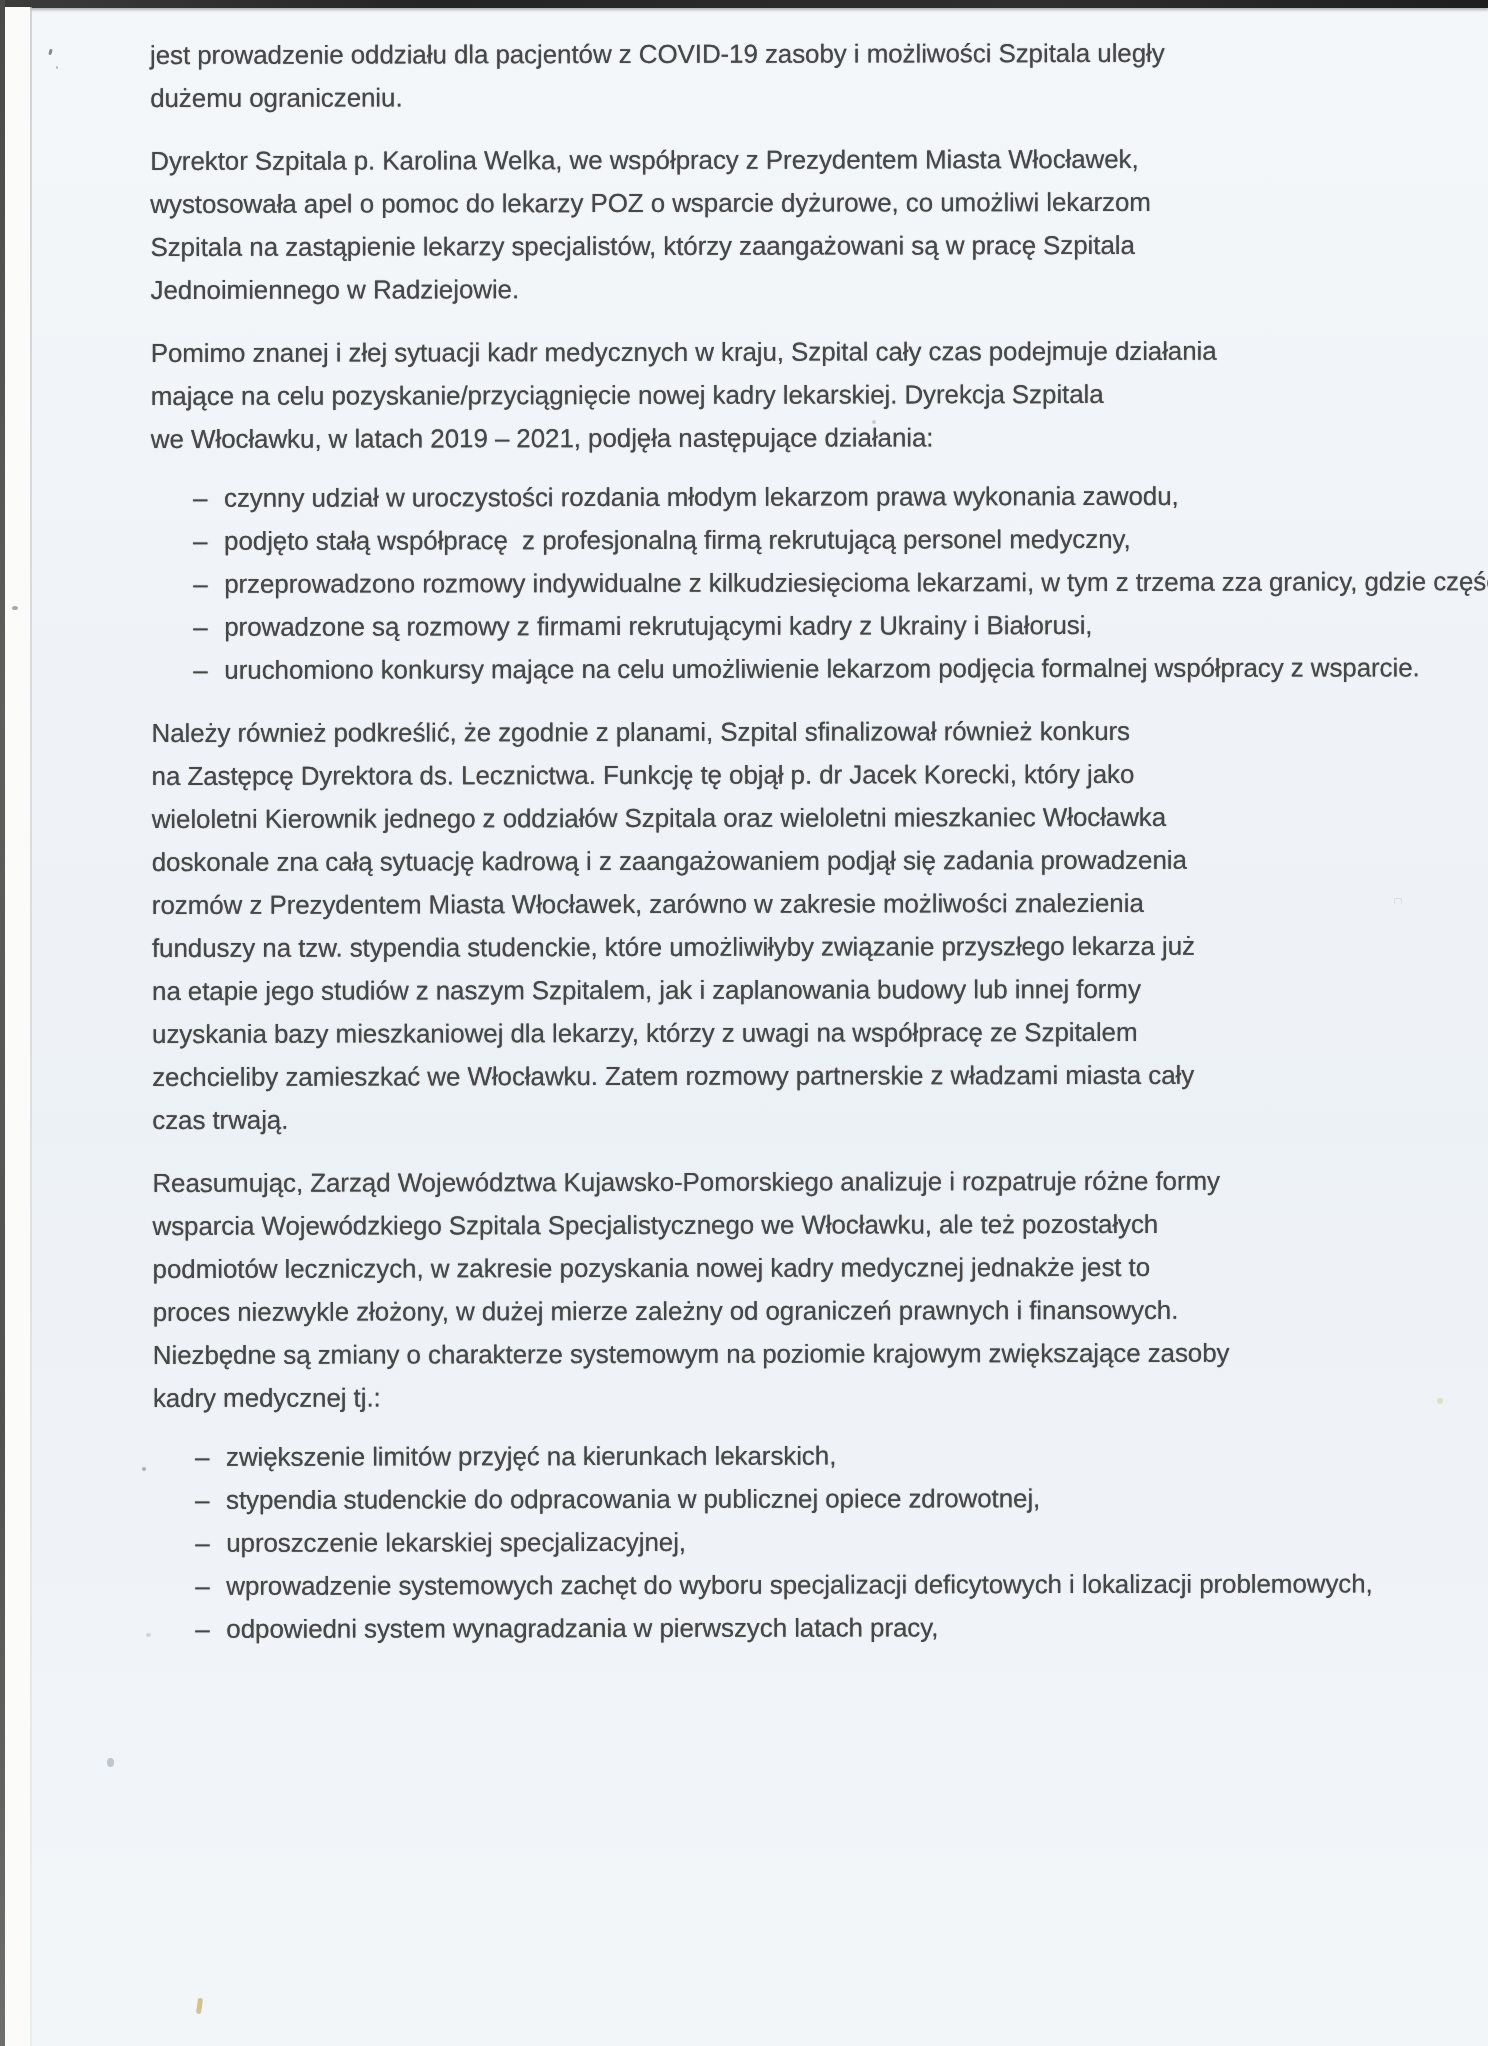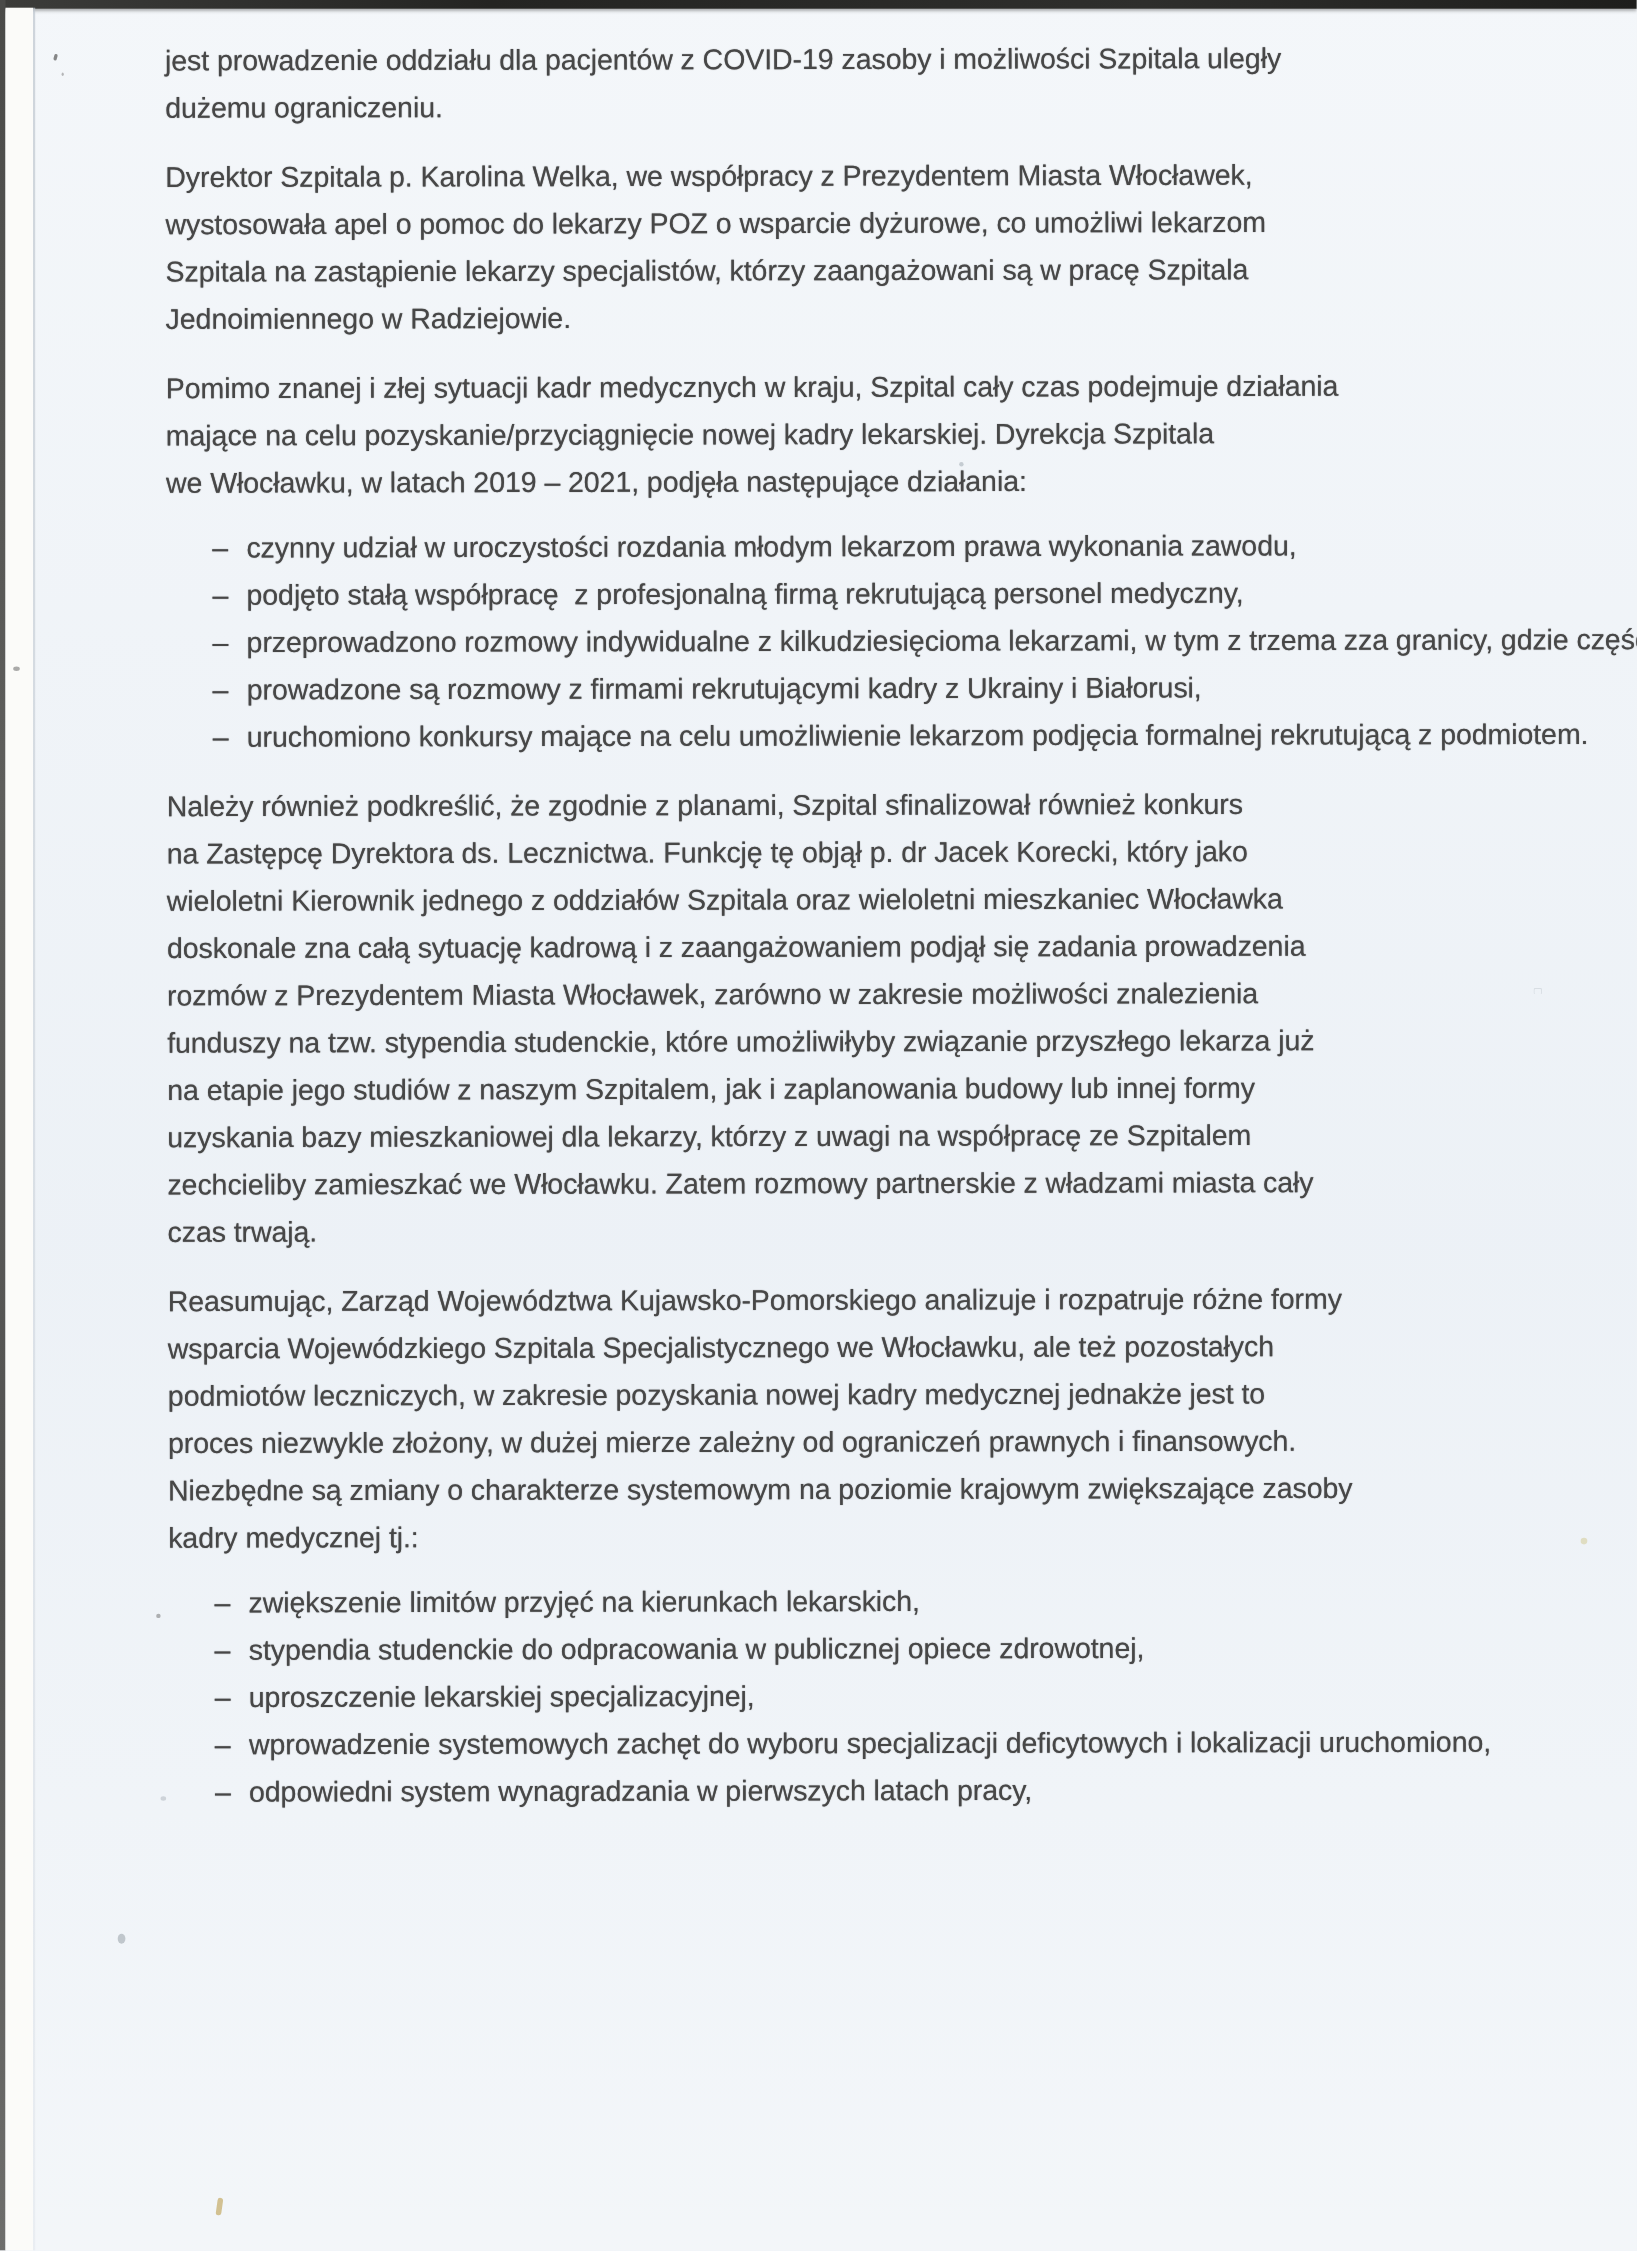--- a/index.html
+++ b/index.html
@@ -125,21 +125,21 @@
     <div class="bitem">
       <span class="dash">–</span>
       <span class="itext">
         <span class="line">prowadzone są rozmowy z firmami rekrutującymi kadry z Ukrainy i Białorusi,</span>
       </span>
     </div>
     <div class="bitem">
       <span class="dash">–</span>
       <span class="itext">
         <span class="line">uruchomiono konkursy mające na celu umożliwienie lekarzom podjęcia formalnej</span>
-        <span class="line">rekrutującą z podmiotem.</span>
+        <span class="line">współpracy z wsparcie.</span>
       </span>
     </div>
   </div>
 
   <div class="para">
     <div class="line">Należy również podkreślić, że zgodnie z planami, Szpital sfinalizował również konkurs</div>
     <div class="line">na Zastępcę Dyrektora ds. Lecznictwa. Funkcję tę objął p. dr Jacek Korecki, który jako</div>
     <div class="line">wieloletni Kierownik jednego z oddziałów Szpitala oraz wieloletni mieszkaniec Włocławka</div>
     <div class="line">doskonale zna całą sytuację kadrową i z zaangażowaniem podjął się zadania prowadzenia</div>
     <div class="line">rozmów z Prezydentem Miasta Włocławek, zarówno w zakresie możliwości znalezienia</div>
@@ -175,21 +175,21 @@
     <div class="bitem">
       <span class="dash">–</span>
       <span class="itext">
         <span class="line">uproszczenie lekarskiej specjalizacyjnej,</span>
       </span>
     </div>
     <div class="bitem">
       <span class="dash">–</span>
       <span class="itext">
         <span class="line">wprowadzenie systemowych zachęt do wyboru specjalizacji deficytowych i lokalizacji</span>
-        <span class="line">uruchomiono,</span>
+        <span class="line">problemowych,</span>
       </span>
     </div>
     <div class="bitem">
       <span class="dash">–</span>
       <span class="itext">
         <span class="line">odpowiedni system wynagradzania w pierwszych latach pracy,</span>
       </span>
     </div>
   </div>
 

